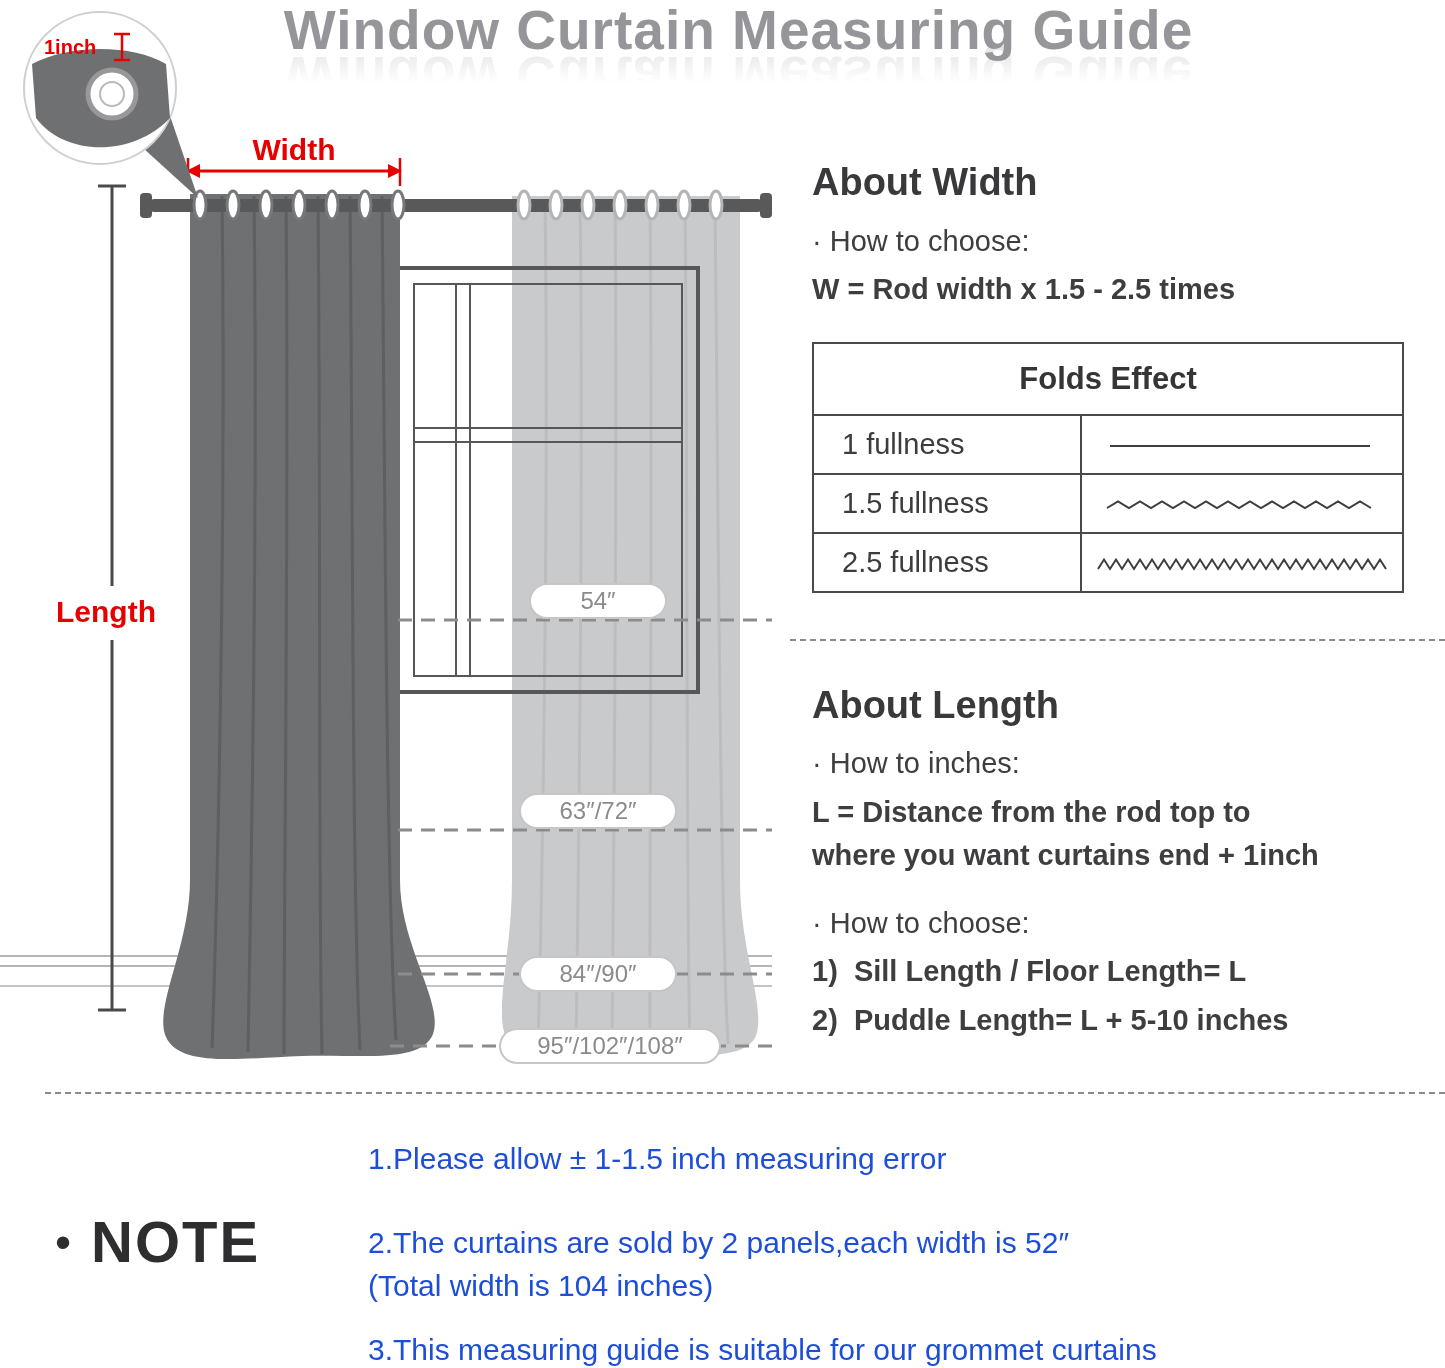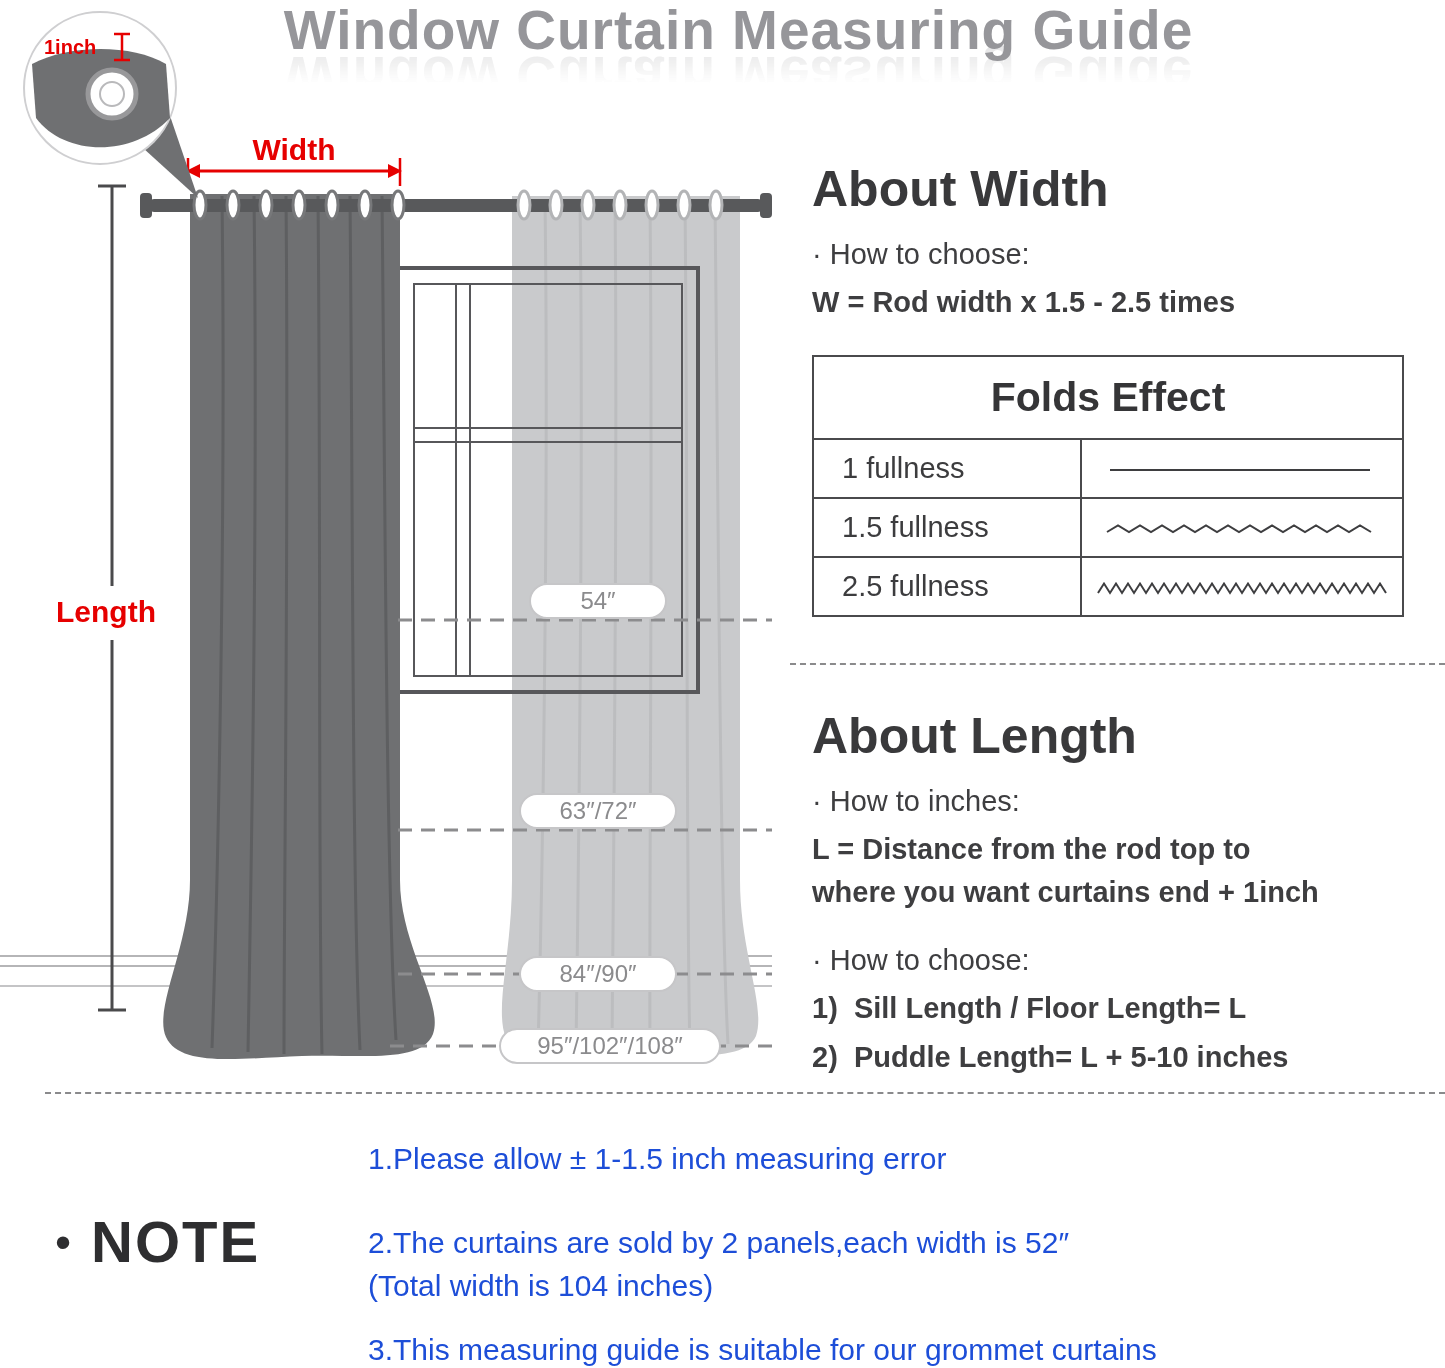--- a/index.html
+++ b/index.html
@@ -31,33 +31,33 @@
   
   .diagram-svg { position: absolute; top: 0; left: 0; }
   .diagram-svg text { font-family: "Liberation Sans", "DejaVu Sans", sans-serif; }
   .red-label { fill: #e60000; font-size: 30px; font-weight: bold; }
   .red-label-small { fill: #e60000; font-size: 20px; font-weight: bold; }
   .pill-text { fill: #8b8b8d; font-size: 24px; text-anchor: middle; }
 
   
   .right-col { position: absolute; left: 812px; top: 162px; width: 633px; }
   .section-heading {
-    font-size: 50px; font-weight: bold; color: #39393b; margin: 0; line-height: 1.1;
+    font-size: 38px; font-weight: bold; color: #39393b; margin: 0; line-height: 1.1;
   }
   .sub-line { font-size: 29px; margin: 20px 0 0 0; line-height: 1.18; }
   .formula-line { font-size: 29px; font-weight: bold; margin: 10px 0 0 0; line-height: 1.5; }
   .option-line { font-size: 29px; font-weight: bold; margin: 14px 0 0 0; line-height: 1.2; white-space: pre; }
 
   table.folds {
     border-collapse: collapse; margin-top: 30px; width: 592px;
     border: 2px solid #4a4a4c;
   }
   table.folds th {
     border: 2px solid #4a4a4c; text-align: center;
-    font-size: 41px; font-weight: bold; padding: 17px 8px; color: #353537;
+    font-size: 31px; font-weight: bold; padding: 17px 8px; color: #353537;
   }
   table.folds td {
     border: 2px solid #4a4a4c; font-size: 29px; color: #3c3c3e;
   }
   td.fold-label { width: 268px; padding: 12px 8px 12px 28px; }
   td.fold-visual { text-align: center; padding: 8px 4px; }
   td.fold-visual svg { vertical-align: middle; }
 
   .dashed-divider-right {
     border: none; border-top: 2px dashed #8a8a8c;

